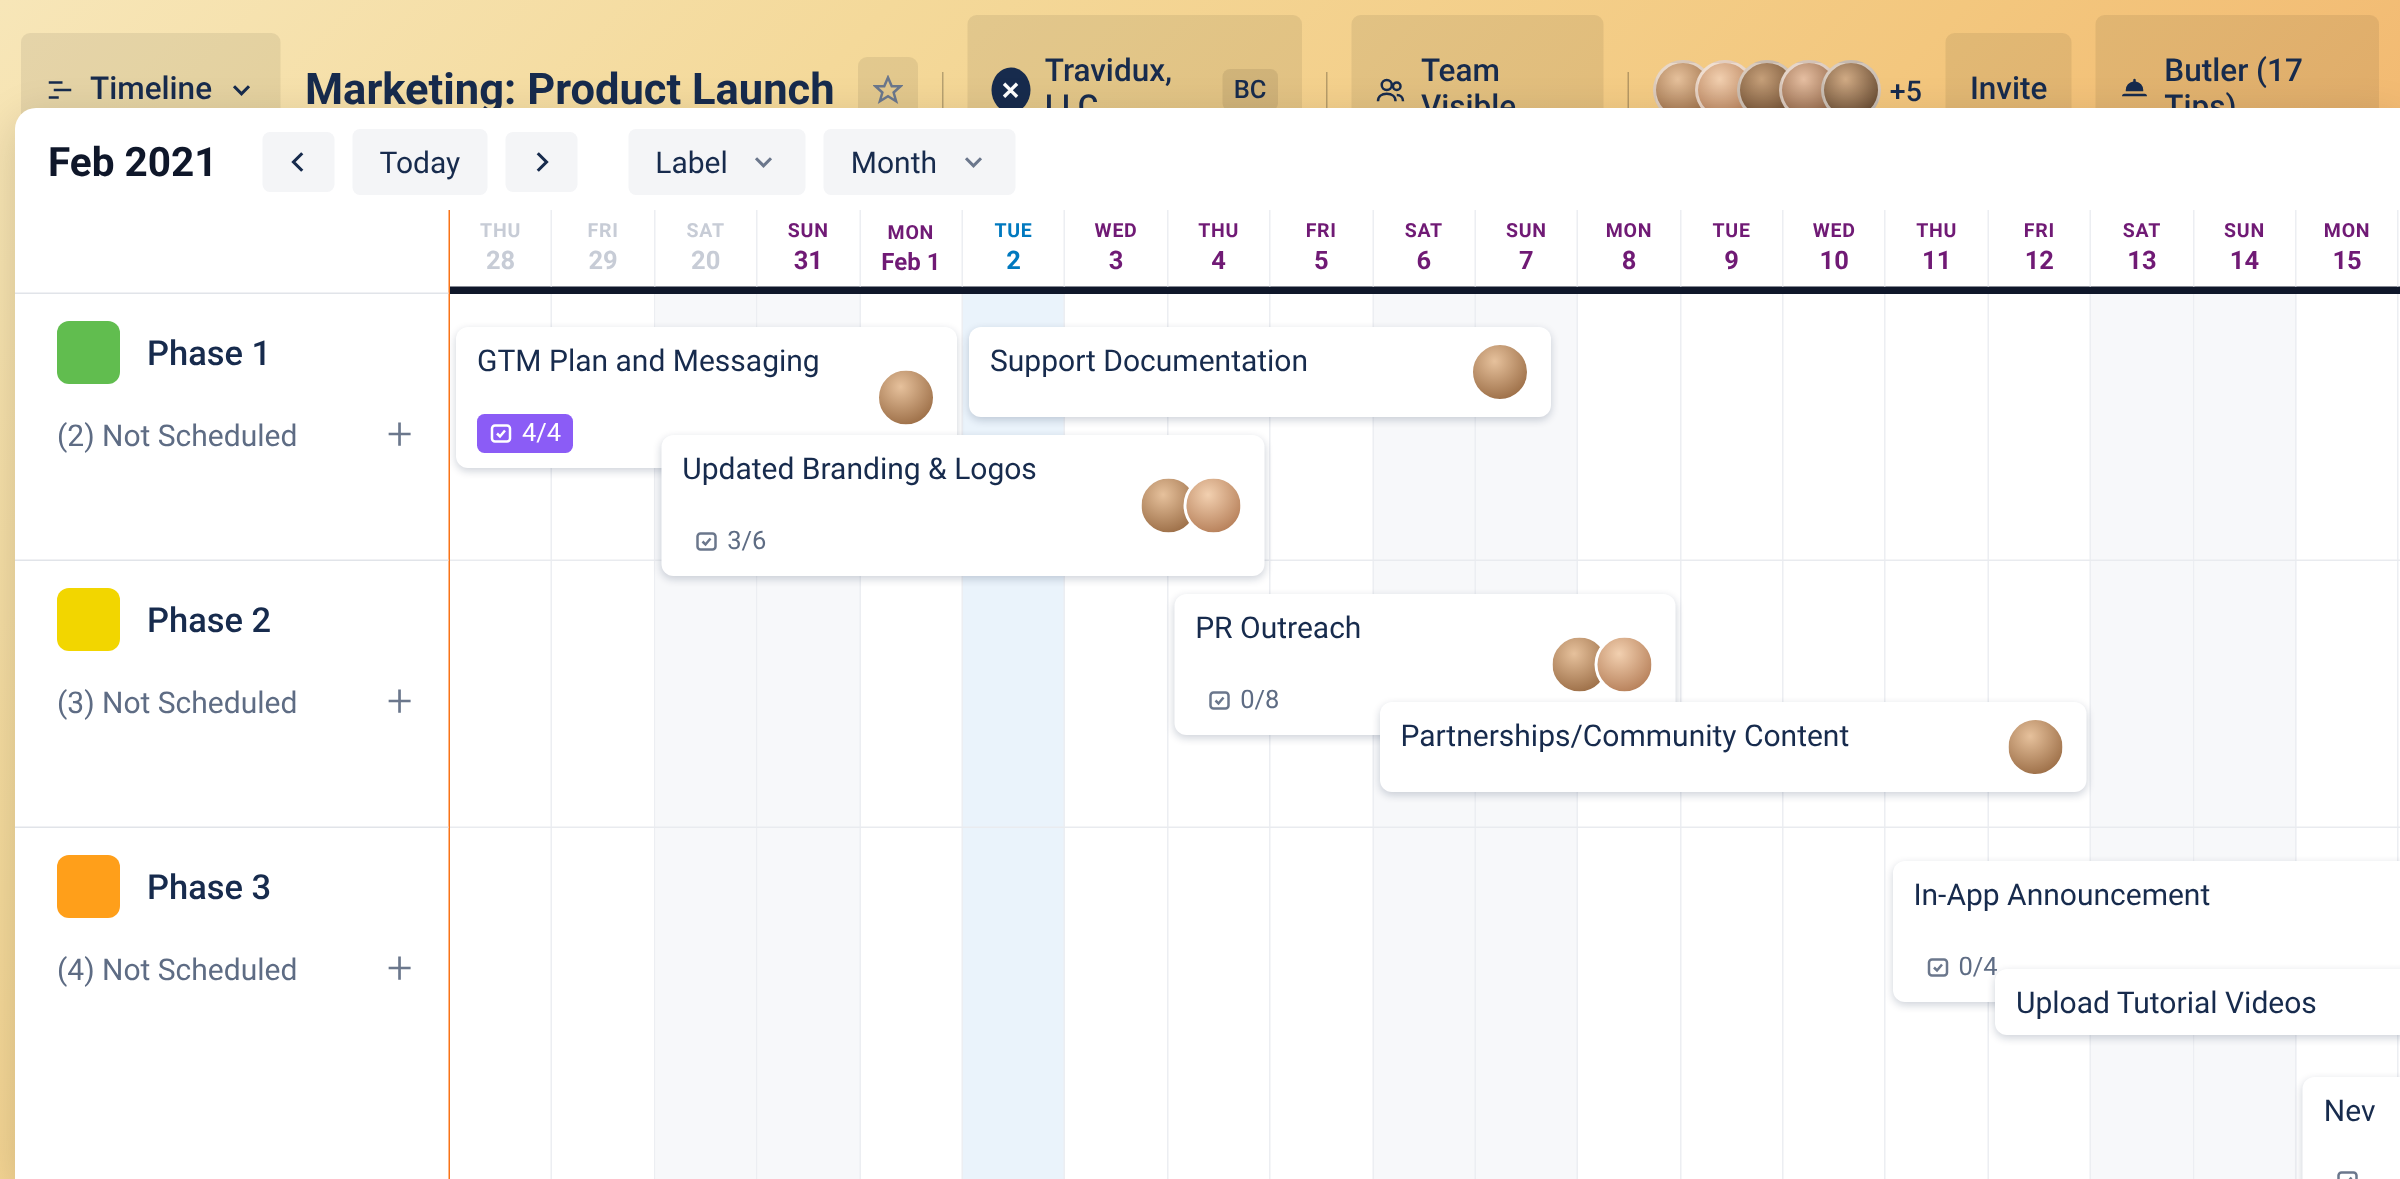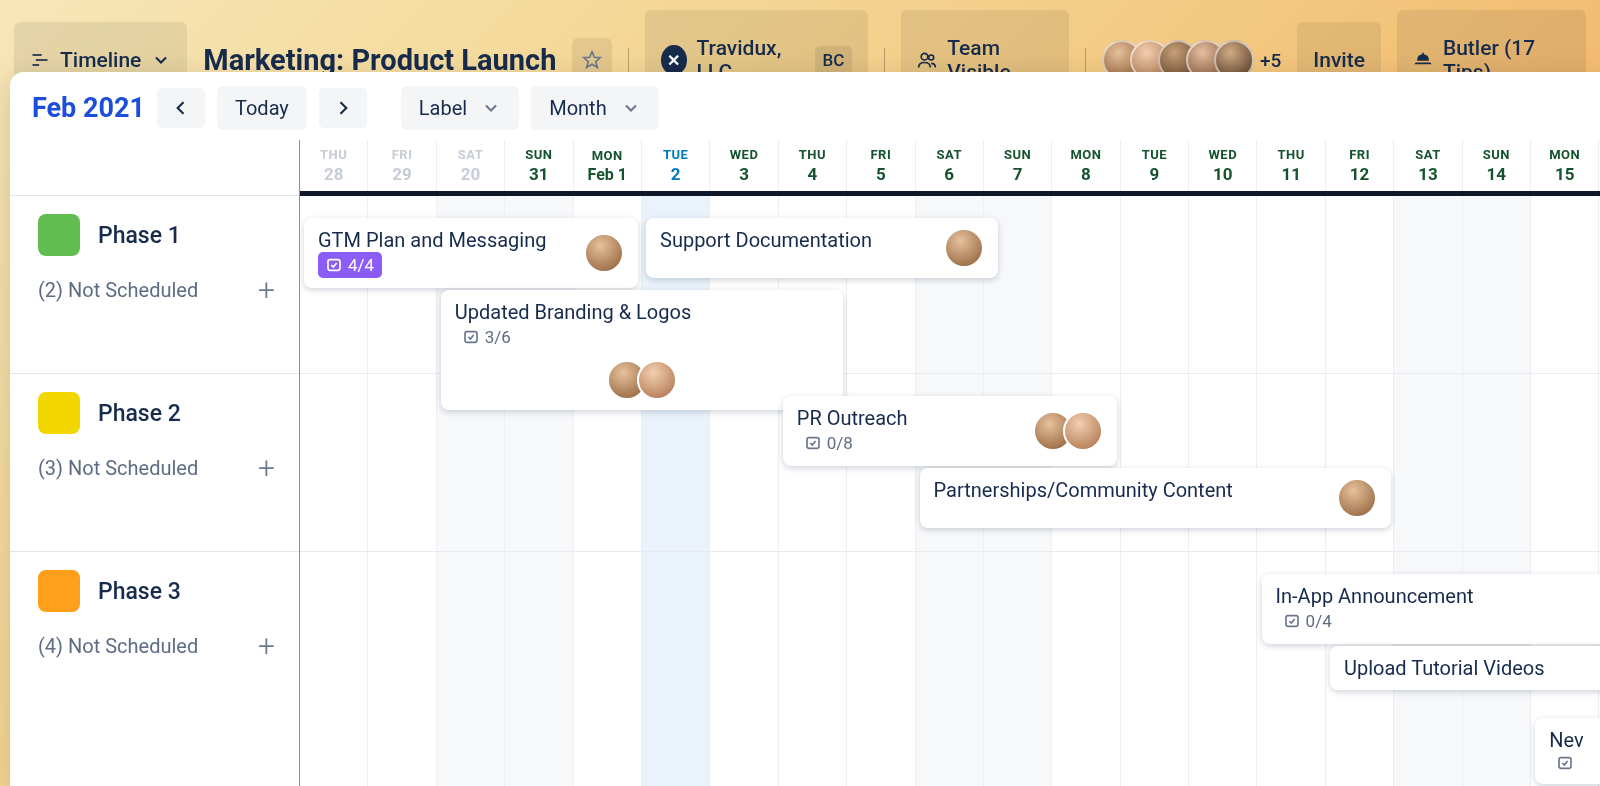--- a/index.html
+++ b/index.html
@@ -87,21 +87,21 @@
     background: #fff;
     border-radius: 14px 0 0 0;
     box-shadow: 0 8px 30px rgba(0,0,0,0.15);
     overflow: hidden;
   }
   .controls {
     display: flex; align-items: center; gap: 12px;
     padding: 14px 20px 10px 22px;
   }
   .month-label {
-    font-size: 27px; font-weight: 700; color: #1d4ed8;  text-align: right;
+    font-size: 27px; font-weight: 700; color: #0f172a; margin-right: 18px; text-align: right;
   }
   .ctrl-btn {
     background: #f4f5f7;
     border-radius: 5px;
     padding: 10px 18px;
     font-size: 20px; color: #172b4d;
     display: flex; align-items: center; gap: 14px;
     cursor: pointer;
   }
   .ctrl-btn.square { padding: 10px 14px; }
@@ -126,21 +126,21 @@
   .plus { font-size: 30px; color: #6b778c; font-weight: 300; cursor: pointer; padding: 0 6px; line-height: 20px; }
 
   .timeline-area { flex: 1; position: relative; overflow: hidden; }
   .day-header {
     display: flex; height: 56px; border-bottom: 5px solid #0f172a;
   }
   .day {
     width: 68.4px; flex: none; text-align: center;
     border-right: 1px solid #eceef2;
     display: flex; flex-direction: column; justify-content: center;
-    font-weight: 700; color: #14532d;
+    font-weight: 700; color: #701a75;
   }
   .day .dow { font-size: 13px; letter-spacing: 0.5px; }
   .day .num { font-size: 17px; margin-top: 2px; }
   .day.past { color: #c7ccd6; }
   .day.today { color: #0079bf; }
   .day.bold .num { font-size: 16px; }
 
   .grid-bg {
     position: absolute; top: 56px; left: 0; right: 0; bottom: 0;
     display: flex;
@@ -158,21 +158,21 @@
   .card {
     position: absolute;
     background: #fff;
     border-radius: 8px;
     box-shadow: 0 2px 6px rgba(9,30,66,0.2);
     padding: 10px 14px;
     display: flex; align-items: flex-start; justify-content: space-between;
     gap: 10px;
     cursor: pointer;
   }
-  .card-body { display: flex; flex-direction: column; gap: 0; min-width: 0; }
+  .card-body { display: flex; flex-direction: column; gap: 24px; min-width: 0; }
   .card-title { font-size: 20px; color: #172b4d; font-weight: 400; white-space: nowrap; }
   .card-meta { display: flex; align-items: center; gap: 8px; }
   .badge {
     display: inline-flex; align-items: center; gap: 6px;
     border-radius: 5px; padding: 3px 8px;
     font-size: 17px; color: #5e6c84;
   }
   .badge.green { background: #8b5cf6; color: #fff; }
   .badge svg { width: 16px; height: 16px; }
   .card-avs { display: flex; align-items: center; align-self: center; }
@@ -428,29 +428,29 @@
                         <polyline points="8,12 11,15 16,9"></polyline>
                       </svg>
                       <span>4/4</span>
                     </span>
                   </div>
                 </div>
                 <div class="card-avs">
                   <span class="avatar g1"></span>
                 </div>
               </div>
-              <div class="card" style="top: 22px; left: 346px; width: 352px;">
+              <div class="card" style="top: 22px; left: 346px; width: 388px;">
                 <div class="card-body">
                   <div class="card-title">Support Documentation</div>
                 </div>
                 <div class="card-avs">
                   <span class="avatar g1"></span>
                 </div>
               </div>
-              <div class="card" style="top: 94px; left: 140.8px; width: 402.4px; flex-direction: column;">
+              <div class="card" style="top: 94px; left: 140.8px; width: 402.4px;">
                 <div class="card-body">
                   <div class="card-title">Updated Branding &amp; Logos</div>
                   <div class="card-meta">
                     <span class="badge">
                       <svg viewBox="0 0 24 24" fill="none" stroke="#6b778c" stroke-width="2.5">
                         <rect x="3" y="4" width="18" height="16" rx="3"></rect>
                         <polyline points="8,12 11,15 16,9"></polyline>
                       </svg>
                       <span>3/6</span>
                     </span>

